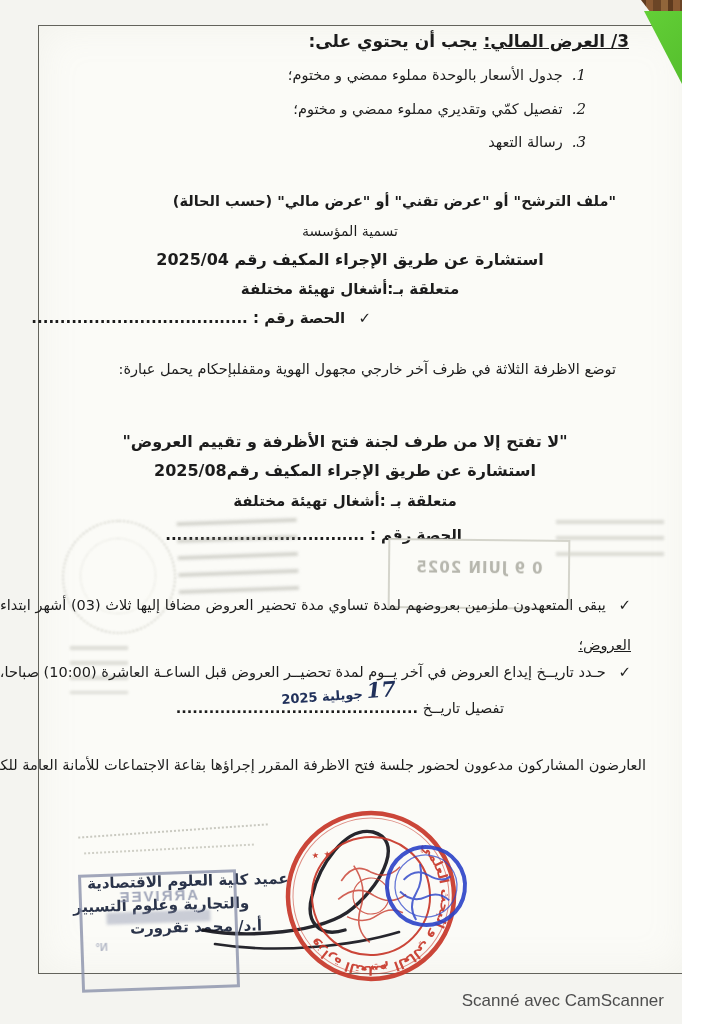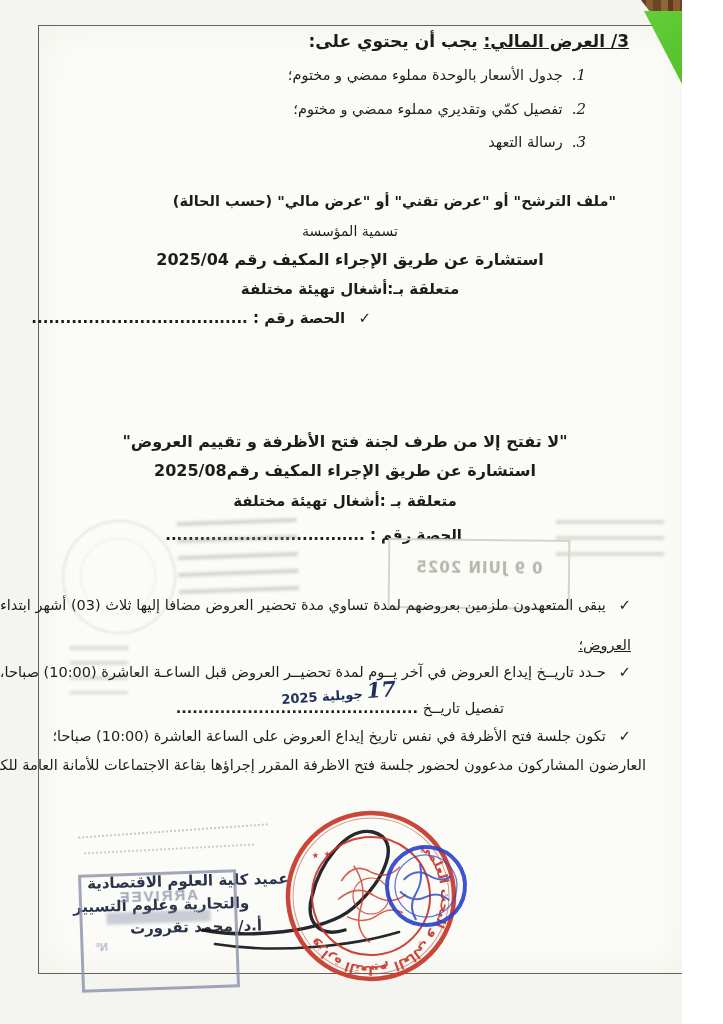--- a/index.html
+++ b/index.html
@@ -128,20 +128,21 @@
 
   <div class="center orgname">تسمية المؤسسة</div>
   <div class="center consult1">استشارة عن طريق الإجراء المكيف رقم 2025/04</div>
   <div class="center subject1">متعلقة بـ:أشغال تهيئة مختلفة</div>
   <div class="t lot1">
     <span class="check">✓</span>
     <span>الحصة رقم :</span>
     <span class="dots">......................................</span>
   </div>
 
+  <div class="t para2">توضع الاظرفة الثلاثة في ظرف آخر خارجي مجهول الهوية ومقفلبإحكام يحمل عبارة:</div>
 
   <div class="center2 warning">"لا تفتح إلا من طرف لجنة فتح الأظرفة و تقييم العروض"</div>
   <div class="center2 consult2">استشارة عن طريق الإجراء المكيف رقم2025/08</div>
   <div class="center2 subject2">متعلقة بـ :أشغال تهيئة مختلفة</div>
   <div class="t lot2">
     <span>الحصة رقم :</span>
     <span class="dots">...................................</span>
   </div>
 
   <div class="f-circle"></div>
@@ -164,24 +165,20 @@
     <span>حـدد تاريــخ إيداع العروض في آخر يــوم لمدة تحضيــر العروض قبل الساعـة العاشرة (10:00) صباحا،و الـذي</span>
   </div>
   <div class="t c2l2">
     <span>تفصيل تاريــخ</span>
     <span class="dots">............................................</span>
     <span class="date-stamp">
       <span class="date-day">17</span><span class="date-rest">جويلية 2025</span>
     </span>
   </div>
 
-  <div class="t c3">
-    <span class="check">✓</span>
-    <span>تكون جلسة فتح الأظرفة في نفس تاريخ إيداع العروض على الساعة العاشرة (10:00) صباحا؛</span>
-  </div>
   <div class="t closing">العارضون المشاركون مدعوون لحضور جلسة فتح الاظرفة المقرر إجراؤها بقاعة الاجتماعات للأمانة العامة للكلية.</div>
 
   <div class="f-dotline"></div>
   <div class="f-dotline2"></div>
 
   <div class="dean d1">عميد كلية العلوم الاقتصادية</div>
   <div class="dean d2">والتجارية وعلوم التسيير</div>
   <div class="dean d3">أ.د/ محمد تقرورت</div>
 
   <svg class="sig-svg" width="240" height="150" viewBox="0 0 240 150">
@@ -221,14 +218,15 @@
   </svg>
 
   <div class="arrivee">
     <div class="arrivee-inner mirror">
       <div class="arr-line1">ARRIVEE</div>
       <div class="arr-bar"></div>
       <div class="arr-bottom">N°</div>
     </div>
   </div>
 
+  <div class="camscanner">Scanné avec CamScanner</div>
 
 </div>
 
 </body></html>

